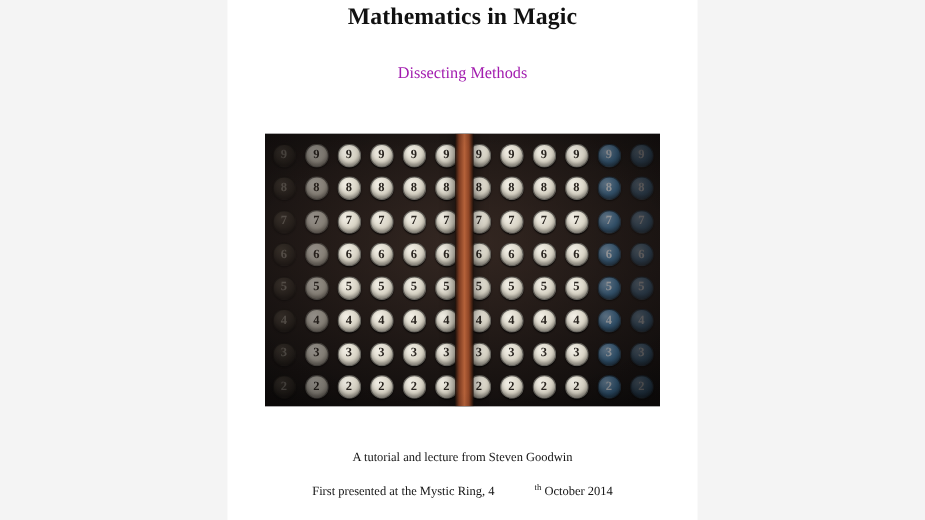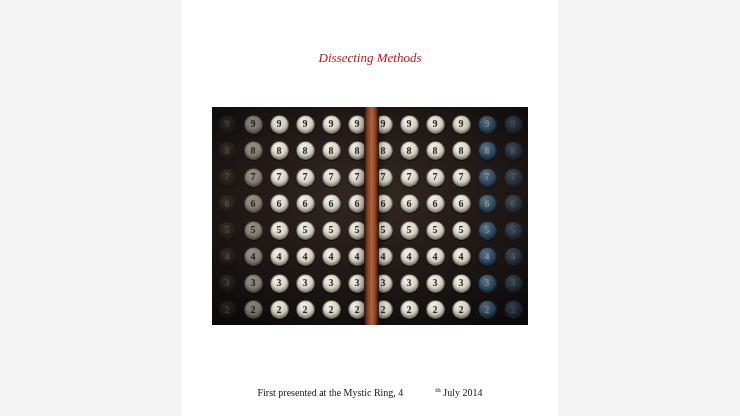--- a/index.html
+++ b/index.html
@@ -41,23 +41,22 @@
     font-family: "Liberation Serif", serif;
     color: #111;
   }
   .doc-subtitle {
     position: absolute;
     left: 0;
     top: 50px;
     width: 376px;
     text-align: center;
     font-size: 13px;
-    font-style: italic;
     font-family: "Liberation Serif", serif;
-    color: #b91c1c;
+    color: #a21caf;
   }
   .cover-figure {
     position: absolute;
     left: 30px;
     top: 107px;
     width: 316px;
     height: 218px;
     background: #0b0b0d;
     overflow: hidden;
   }
@@ -148,20 +147,21 @@
     vertical-align: super;
     margin-left: 32px;
   }
 </style>
 </head>
 <body>
 
 <div class="page-wrap">
   <div class="page">
 
+    <div class="doc-title">Mathematics in Magic</div>
 
     <div class="doc-subtitle">Dissecting Methods</div>
 
     <div class="cover-figure">
       <div class="keys-bg"></div>
       <div class="keys-grid" id="keys-grid">
           <div class="key dark vdim">
             <span class="cap">9</span>
           </div>
           <div class="key dim">
@@ -447,20 +447,21 @@
             <span class="cap">2</span>
           </div>
           <div class="key blue vdim">
             <span class="cap">2</span>
           </div>
         </div>
       <div class="center-bar"></div>
       <div class="vignette"></div>
     </div>
 
+    <div class="credit-line credit-author">A tutorial and lecture from Steven Goodwin</div>
 
     <div class="credit-line credit-presented">
-      <span>First presented at the Mystic Ring, 4</span><span class="sup">th</span><span> July 2014</span>
+      <span>First presented at the Mystic Ring, 4</span><span class="sup">th</span><span> October 2014</span>
     </div>
 
 
   </div>
 </div>
 
 </body></html>

